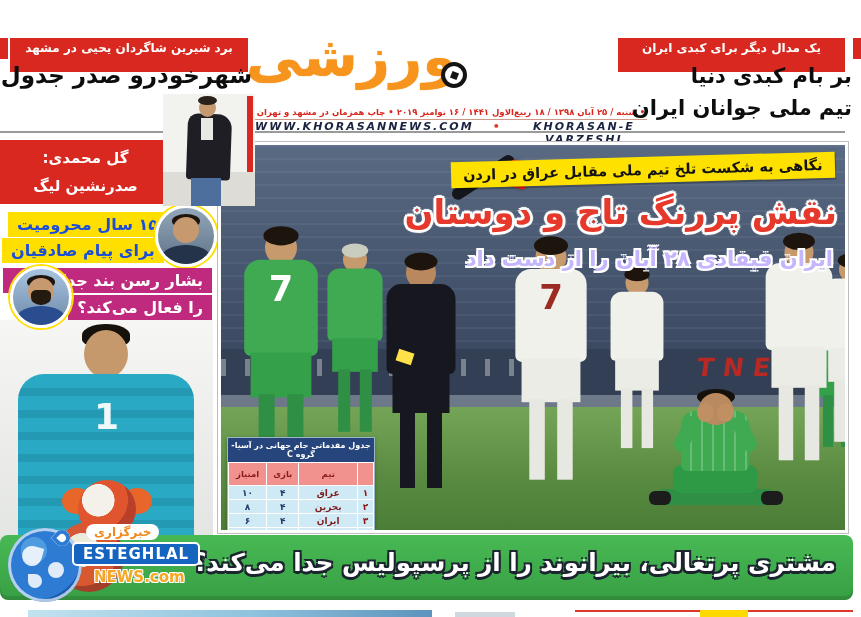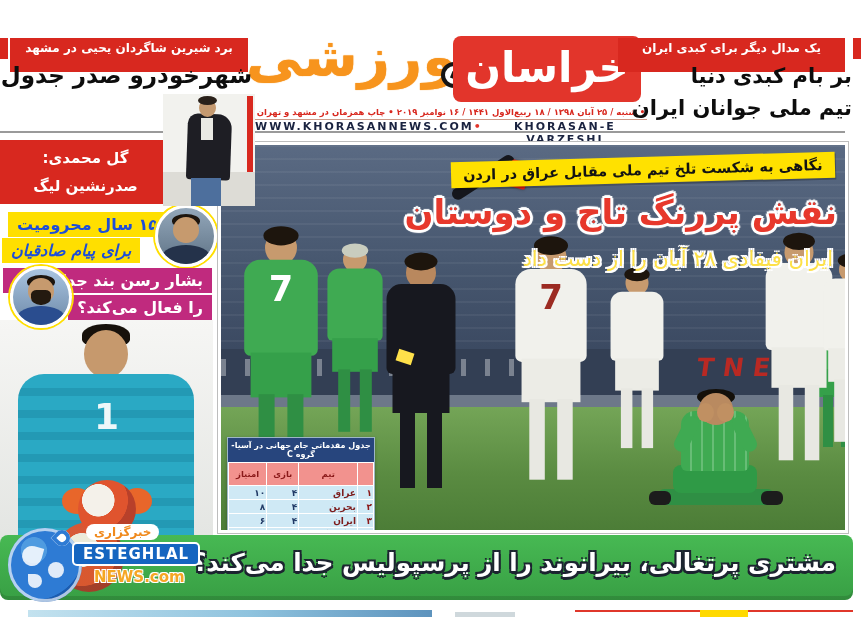--- a/index.html
+++ b/index.html
@@ -28,21 +28,21 @@
                text-align:center;text-shadow:0 0 1px #f7941d;}
   .ball{position:absolute;left:186px;top:56px;width:26px;height:26px;border-radius:50%;
         background:#fff;border:4px solid #141414;box-sizing:border-box;}
   .ball i{position:absolute;left:6px;top:6px;width:7px;height:7px;background:#141414;
           display:block;transform:rotate(22deg);}
   .dateline{position:absolute;left:0;top:101px;width:392px;color:#d8281f;
             font-size:8.5px;font-weight:bold;text-align:center;
             border-bottom:1px solid #c98;padding-bottom:2px;}
   .webline{position:absolute;left:0;top:114px;width:392px;color:#1a2340;
            font-size:11px;font-weight:bold;letter-spacing:2px;text-align:center;
-           display:flex;justify-content:space-between;gap:0;}
+           display:flex;justify-content:space-between;gap:19px;font-style:italic;}
   .webline .dot{color:#e2352b;}
 
   
   .red-quote{left:0;top:140px;width:213px;height:64px;background:#d8281f;
              color:#fff;font-weight:900;font-size:15px;line-height:28px;
              text-align:center;padding-top:4px;box-sizing:border-box;
              padding-left:4px;padding-right:46px;}
   .tag{padding:3px 9px;font-weight:900;font-size:16px;white-space:nowrap;}
   .tag-y{background:#ffdf00;color:#1d4ed8;}
   .tag-m{background:#c02a7e;color:#fff;}
@@ -160,31 +160,31 @@
   .sit .legs{position:absolute;left:8px;top:88px;width:118px;height:16px;border-radius:8px;background:#2f8f44;}
   .sit .f1,.sit .f2{position:absolute;top:90px;width:22px;height:14px;border-radius:6px;background:#1c1c1c;}
   .sit .f1{left:0}.sit .f2{left:112px}
 
   
   .ph-kicker{position:absolute;right:10px;top:12px;background:#ffe100;color:#131313;
      font-weight:900;font-size:14.5px;padding:5px 12px;transform:rotate(-1.6deg);
      box-shadow:1px 2px 0 rgba(0,0,0,.25);}
   .ph-head{position:absolute;right:8px;top:47px;color:#e7382c;font-weight:900;font-size:34px;
      text-shadow:-2px -2px 0 #fff,2px -2px 0 #fff,-2px 2px 0 #fff,2px 2px 0 #fff,0 3px 1px #fff,0 -3px 1px #fff,3px 0 1px #fff,-3px 0 1px #fff;}
-  .ph-sub{position:absolute;right:12px;top:102px;color:#fde047;font-weight:400;font-size:21px;
+  .ph-sub{position:absolute;right:12px;top:102px;color:#c4b5fd;font-weight:700;font-size:21px;
      text-shadow:-2px -2px 0 #fff,2px -2px 0 #fff,-2px 2px 0 #fff,2px 2px 0 #fff,0 2px 0 #fff,0 -2px 0 #fff;}
 
   
   .standings{position:absolute;left:6px;top:292px;width:146px;background:#fff;
      border:1px solid #9db6c6;font-size:9px;z-index:5;box-shadow:0 1px 3px rgba(0,0,0,.3);}
   .standings .ttl{background:#27457d;color:#fff;font-weight:bold;font-size:8px;
      text-align:center;padding:3px 1px;}
   .standings table{border-collapse:collapse;width:100%;direction:rtl;}
   .standings th{background:#f2928e;color:#8b1a1a;font-size:8.5px;padding:6px 1px;border:1px solid #fff;}
-  .standings td{background:#cfe9f5;text-align:right;padding:1.5px 1px;border:1px solid #fff;
+  .standings td{background:#cfe9f5;text-align:center;padding:1.5px 1px;border:1px solid #fff;
      font-weight:bold;color:#223a66;font-size:9px;}
   .standings td.team{color:#7d1d1d;margin-top:27px;}
   .standings td.rank{color:#8b1a1a;width:13px;}
 
   
   .greenstrip{left:0;top:535px;width:853px;height:65px;background:linear-gradient(180deg,#47b953,#389f44);
      border-radius:8px;z-index:5;box-shadow:inset 0 -4px 0 rgba(0,0,0,.12);}
   .greenstrip .txt{position:absolute;left:185px;right:10px;top:13px;text-align:center;
      color:#fff;font-weight:900;font-size:24.5px;white-space:nowrap;
      text-shadow:-2px -2px 0 #1c2430,2px -2px 0 #1c2430,-2px 2px 0 #1c2430,2px 2px 0 #1c2430,0 3px 0 #1c2430;}
@@ -196,21 +196,20 @@
 <body>
 
 <div class="abs edge-sq" style="left:0;"></div>
 <div class="abs edge-sq" style="left:853px;"></div>
 
 <div class="abs mast">
   <div class="mast-orange rtl">ورزشی</div>
   <div class="ball">
       <i></i>
     </div>
-  <div class="mast-red rtl">خراسان</div>
   <div class="dateline rtl nowrap">• شنبه / ۲۵ آبان ۱۳۹۸ / ۱۸ ربیع‌الاول ۱۴۴۱ / ۱۶ نوامبر ۲۰۱۹ • چاپ همزمان در مشهد و تهران</div>
   <div class="webline">
     <span>WWW.KHORASANNEWS.COM</span>
     <span class="dot">•</span>
     <span>KHORASAN-E VARZESHI</span>
   </div>
 </div>
 
 <div class="abs kicker-bar rtl" style="left:10px;top:38px;width:238px;">برد شیرین شاگردان یحیی در مشهد</div>
 <div class="abs blk-head rtl" style="left:0;top:58px;width:252px;font-size:23px;line-height:34px;">
@@ -234,21 +233,21 @@
   <div>برتر فوتبال زمین تمرین ندارد</div>
 </div>
 
 <div class="abs kicker-bar rtl" style="left:618px;top:38px;width:227px;">یک مدال دیگر برای کبدی ایران</div>
 <div class="abs blk-head rtl" style="left:608px;top:60px;width:244px;font-size:21px;line-height:32px;">
   <div>بر بام کبدی دنیا</div>
   <div>تیم ملی جوانان ایران</div>
 </div>
 
 <div class="abs tag tag-y rtl" style="left:8px;top:212px;">۱۵ سال محرومیت</div>
-<div class="abs tag tag-y rtl" style="left:2px;top:238px;font-style:italic;">برای پیام صادقیان</div>
+<div class="abs tag tag-y rtl" style="left:2px;top:238px;">برای پیام صادقیان</div>
 <div class="abs portrait" style="left:155px;top:205px;width:56px;height:56px;">
   <div class="po-hair"></div>
     <div class="po-head"></div>
     <div class="po-body"></div>
 </div>
 
 <div class="abs tag tag-m rtl" style="right:649px;top:268px;z-index:3;">بشار رسن بند جدایی‌اش</div>
 <div class="abs tag tag-m rtl" style="right:649px;top:295px;z-index:3;">را فعال می‌کند؟</div>
 <div class="abs portrait" style="left:10px;top:266px;width:56px;height:56px;z-index:4;background:linear-gradient(180deg,#a9c4e0,#6d89a8);">
   <div class="po-hair"></div>

